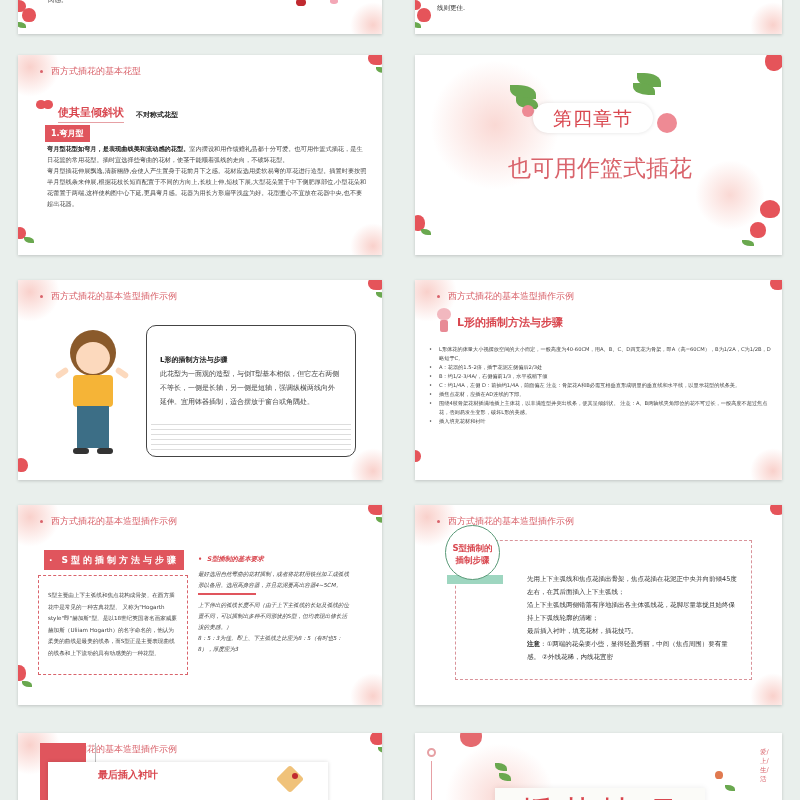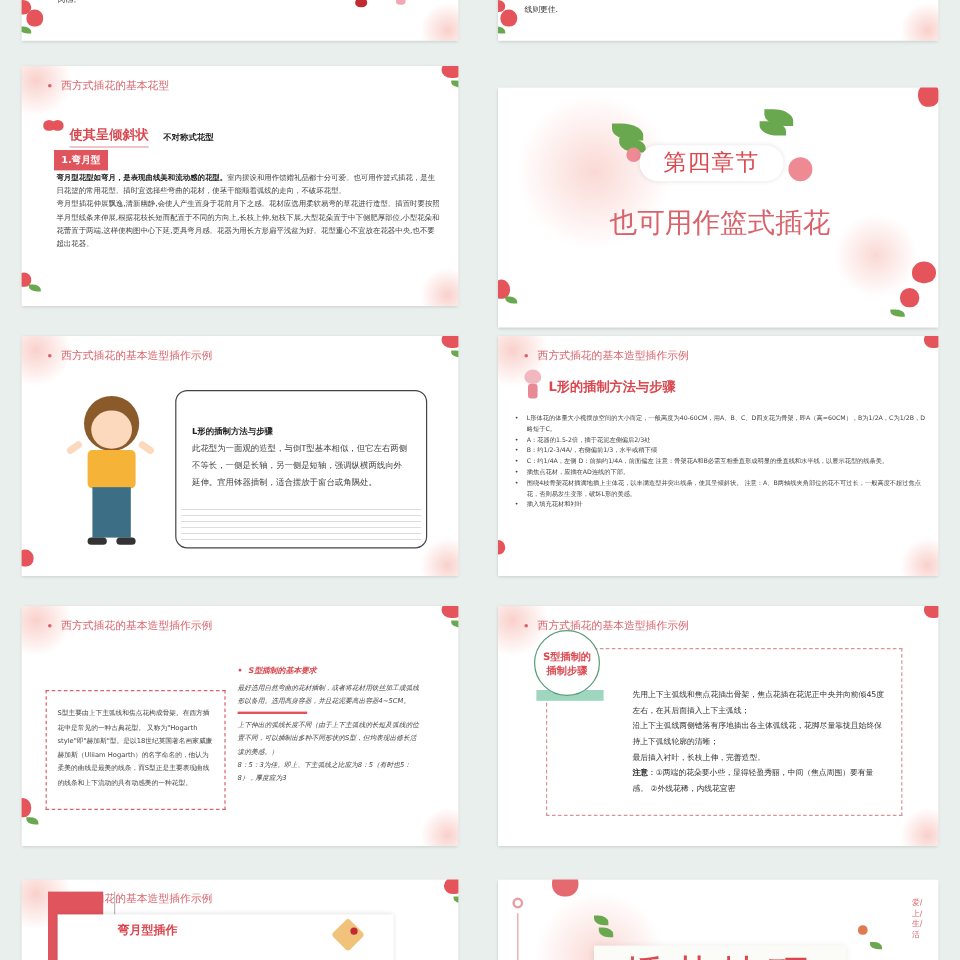--- a/index.html
+++ b/index.html
@@ -23,21 +23,21 @@
   .flower { position: absolute; }
   .flower .petal { position: absolute; border-radius: 50% 50% 45% 45%; background: #e5545a; }
   .flower .leaf { position: absolute; background: #6aa84f; border-radius: 0 70% 0 70%; }
   .small { font-size: 6.2px; line-height: 11px; color: #444; }
   .small b { color: #222; }
 
   
   #s0 { left: 18px; top: -60px; width: 364px; height: 94px; }
   #s1 { left: 415px; top: -60px; width: 367px; height: 94px; }
   #s2 { left: 18px; top: 55px; width: 364px; height: 200px; }
-  #s3 { left: 415px; top: 73px; width: 367px; height: 200px; text-decoration: underline; }
+  #s3 { left: 415px; top: 55px; width: 367px; height: 200px; text-decoration: underline; }
   #s4 { left: 18px; top: 280px; width: 364px; height: 200px; }
   #s5 { left: 415px; top: 280px; width: 367px; height: 200px; }
   #s6 { left: 18px; top: 505px; width: 364px; height: 200px; }
   #s7 { left: 415px; top: 505px; width: 367px; height: 200px; }
   #s8 { left: 18px; top: 733px; width: 364px; height: 100px; }
   #s9 { left: 415px; top: 733px; width: 367px; height: 100px; }
 
   
   .type-title { position: absolute; left: 40px; top: 50px; font-size: 11px; font-weight: bold; color: #d9474f; border-bottom: 1px solid #e6a0a4; padding-bottom: 2px; }
   .type-sub { position: absolute; left: 118px; top: 55px; font-size: 7px; font-weight: bold; color: #222; }
@@ -246,20 +246,21 @@
   </div>
 
   <div class="slide" id="s6">
     <div class="wash-tl"></div>
     <div class="wash-br"></div>
     <div class="slide-header"><span class="dot"></span><span>西方式插花的基本造型插作示例</span></div>
     <div class="flower" style="left:350px;top:-4px;">
       <div class="petal" style="left:0;top:0;width:18px;height:14px;"></div>
       <div class="leaf" style="left:8px;top:16px;width:12px;height:6px;"></div>
     </div>
+    <div class="s-btn">· S型的插制方法与步骤</div>
     <div class="dash-box">
       <p>S型主要由上下主弧线和焦点花构成骨架。在西方插花中是常见的一种古典花型。 又称为"Hogarth style"即"赫加斯"型。是以18世纪英国著名画家威廉赫加斯（Uliiam Hogarth）的名字命名的，他认为柔美的曲线是最美的线条，而S型正是主要表现曲线的线条和上下流动的具有动感美的一种花型。</p>
     </div>
     <div class="s6-right">
       <div class="h">S型插制的基本要求</div>
       <p>最好选用自然弯曲的花材插制，或者将花材用铁丝加工成弧线形以备用。选用高身容器，并且花泥要高出容器4~5CM。</p>
       <div class="rule"></div>
       <p>上下伸出的弧线长度不同（由于上下主弧线的长短及弧线的位置不同，可以插制出多种不同形状的S型，但均表现出修长活泼的美感。）</p>
       <p>8：5：3为佳。即上、下主弧线之比应为8：5（有时也5：8），厚度应为3</p>
     </div>
@@ -278,36 +279,36 @@
     </div>
     <div class="dash-box2"></div>
     <div class="ribbon"></div>
     <div class="circle-badge">
       <div>S型插制的</div>
       <div>插制步骤</div>
     </div>
     <div class="s7-text">
       <p>先用上下主弧线和焦点花插出骨架，焦点花插在花泥正中央并向前倾45度左右，在其后面插入上下主弧线；</p>
       <p>沿上下主弧线两侧错落有序地插出各主体弧线花，花脚尽量靠拢且始终保持上下弧线轮廓的清晰；</p>
-      <p>最后插入衬叶，长枝上伸，完善造型。</p>
+      <p>最后插入衬叶，填充花材，插花技巧。</p>
       <p><b>注意</b><span>：①两端的花朵要小些，显得轻盈秀丽，中间（焦点周围）要有量感。 ②外线花稀，内线花宜密</span></p>
     </div>
   </div>
 
   <div class="slide" id="s8">
     <div class="wash-tl"></div>
     <div class="slide-header"><span class="dot"></span><span>西方式插花的基本造型插作示例</span></div>
     <div class="flower" style="left:352px;top:-2px;">
       <div class="petal" style="left:0;top:0;width:16px;height:14px;"></div>
       <div class="leaf" style="left:8px;top:16px;width:12px;height:6px;"></div>
     </div>
     <div class="red-block"></div>
     <div class="vline"></div>
     <div class="inner-card">
-      <div class="title">弯月型插作</div>
+      <div class="title">最后插入衬叶</div>
     </div>
     <div class="flower" style="left:262px;top:30px;">
       <div class="petal" style="left:0;top:6px;width:20px;height:20px;background:#f0c27a;border-radius:3px;transform:rotate(45deg);"></div>
       <div class="petal" style="left:12px;top:10px;width:6px;height:6px;background:#c02a30;border-radius:50%;"></div>
     </div>
   </div>
 
   <div class="slide" id="s9">
     <div class="wash-big" style="left:30px;top:10px;width:110px;height:110px;"></div>
     <div class="ring"></div>

